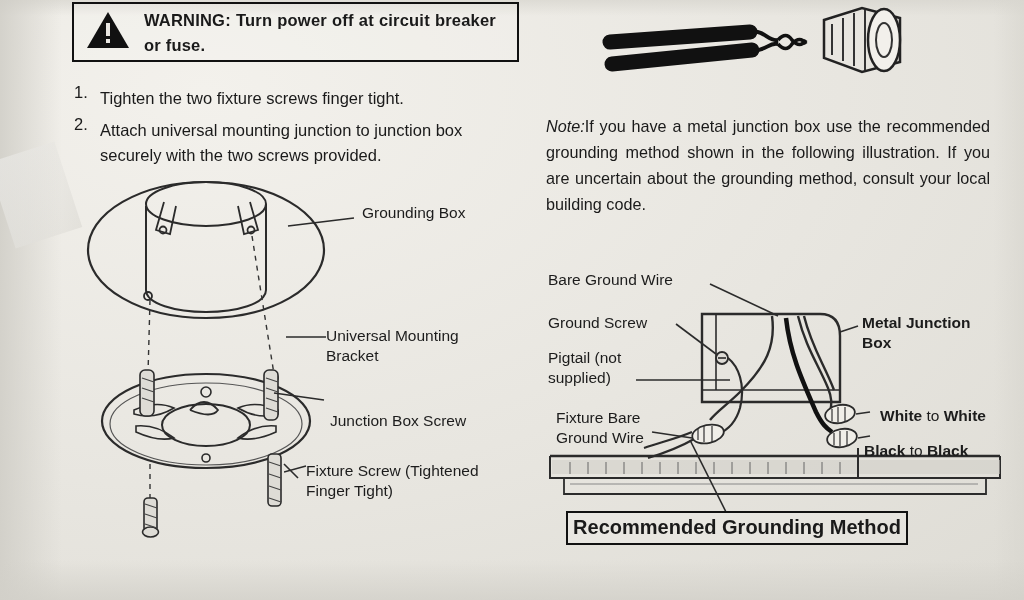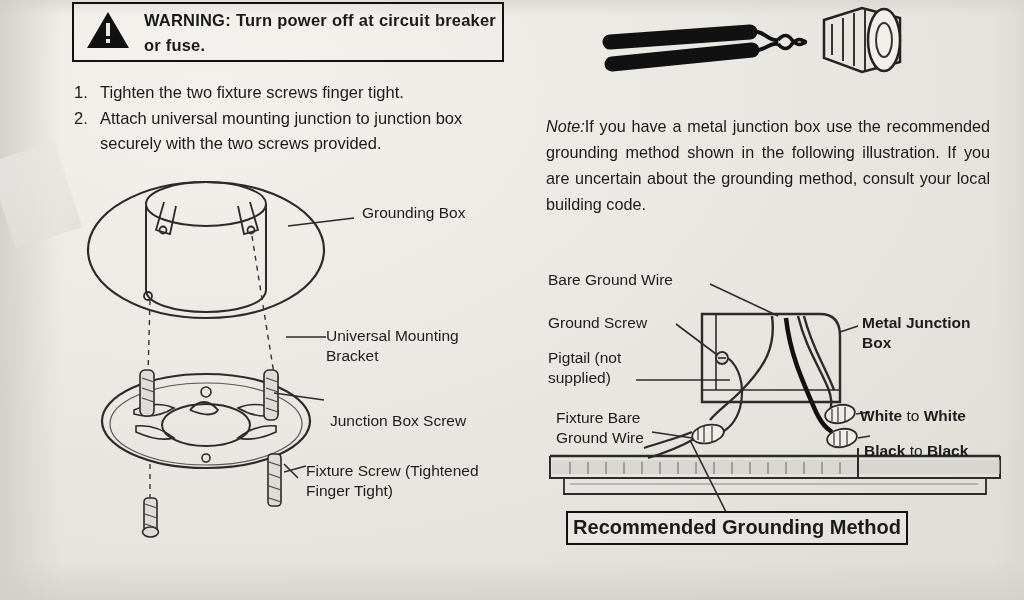--- a/index.html
+++ b/index.html
@@ -55,20 +55,21 @@
     pointer-events: none;
   }
 
   
   .warning-box {
     position: absolute;
     left: 72px; top: 2px;
     width: 428px; height: 56px;
     border: 2px solid #111;
     background: rgba(255,255,255,0.12);
+    padding-left: 15px;
   }
   .warning-text {
     position: absolute;
     left: 70px; top: 4px;
     width: 352px;
     font-size: 16.5px;
     font-weight: bold;
     line-height: 25px;
     letter-spacing: .2px;
     text-align: justify;
@@ -90,20 +91,21 @@
     font-size: 16.5px;
     line-height: 25px;
     margin-bottom: 1px;
   }
   .step-num {
     width: 26px;
     flex: 0 0 26px;
   }
   .step-text {
     flex: 1 1 auto;
+    margin-top: 6px;
   }
 
   
   .note-block {
     position: absolute;
     left: 546px; top: 113px;
     width: 444px;
     font-size: 16.2px;
     line-height: 26px;
     text-align: justify;
@@ -319,21 +321,21 @@
 
   <div class="lbl" style="left:548px; top:270px;">Bare Ground Wire</div>
   <div class="lbl" style="left:548px; top:313px;">Ground Screw</div>
   <div class="lbl" style="left:548px; top:348px;">Pigtail (not
 supplied)</div>
   <div class="lbl" style="left:556px; top:408px;">Fixture Bare
 Ground Wire</div>
   <div class="lbl" style="left:862px; top:313px;font-weight:bold;">Metal Junction
 Box</div>
 
-  <div class="lbl bold" style="left:860px; top:386px;text-align:center;">
+  <div class="lbl bold" style="left:880px; top:386px;text-align:center;">
     <span>White</span><span style="font-weight:normal"> to </span><span>White</span>
   </div>
   <div class="lbl bold" style="left:864px; top:421px;">
     <span>Black</span><span style="font-weight:normal"> to </span><span>Black</span>
   </div>
 
   <div class="caption-box">
     <span>Recommended Grounding Method</span>
   </div>
 

